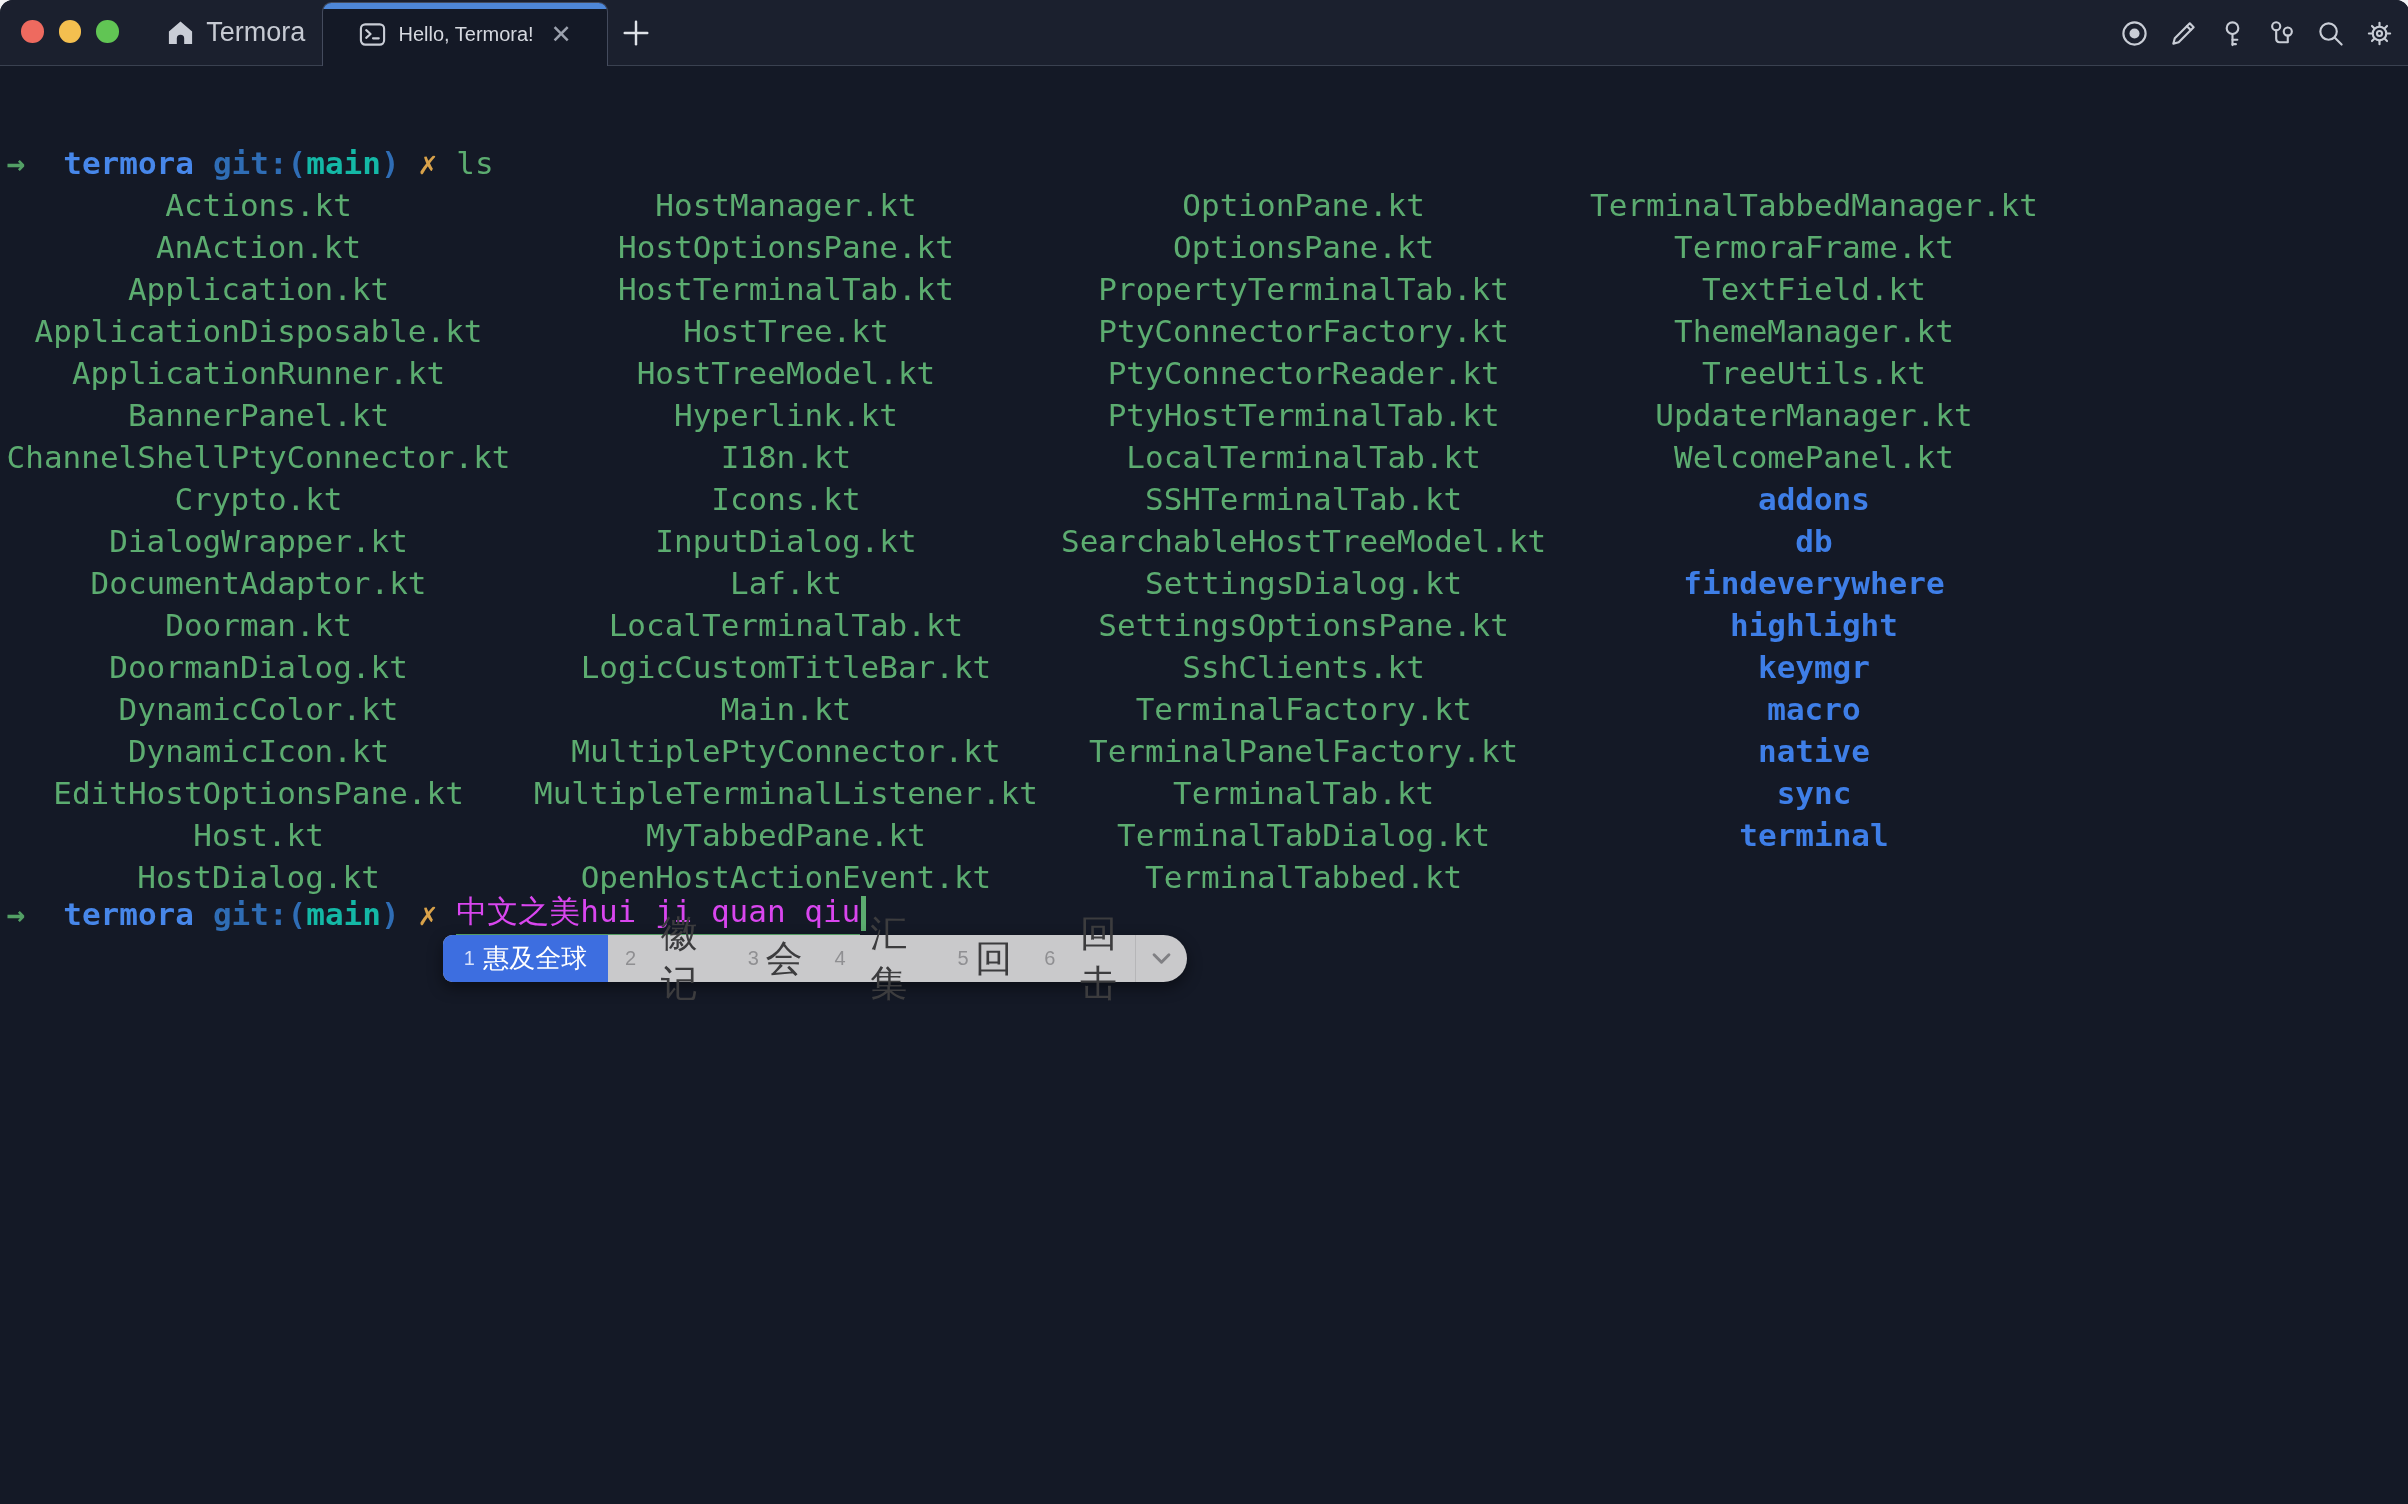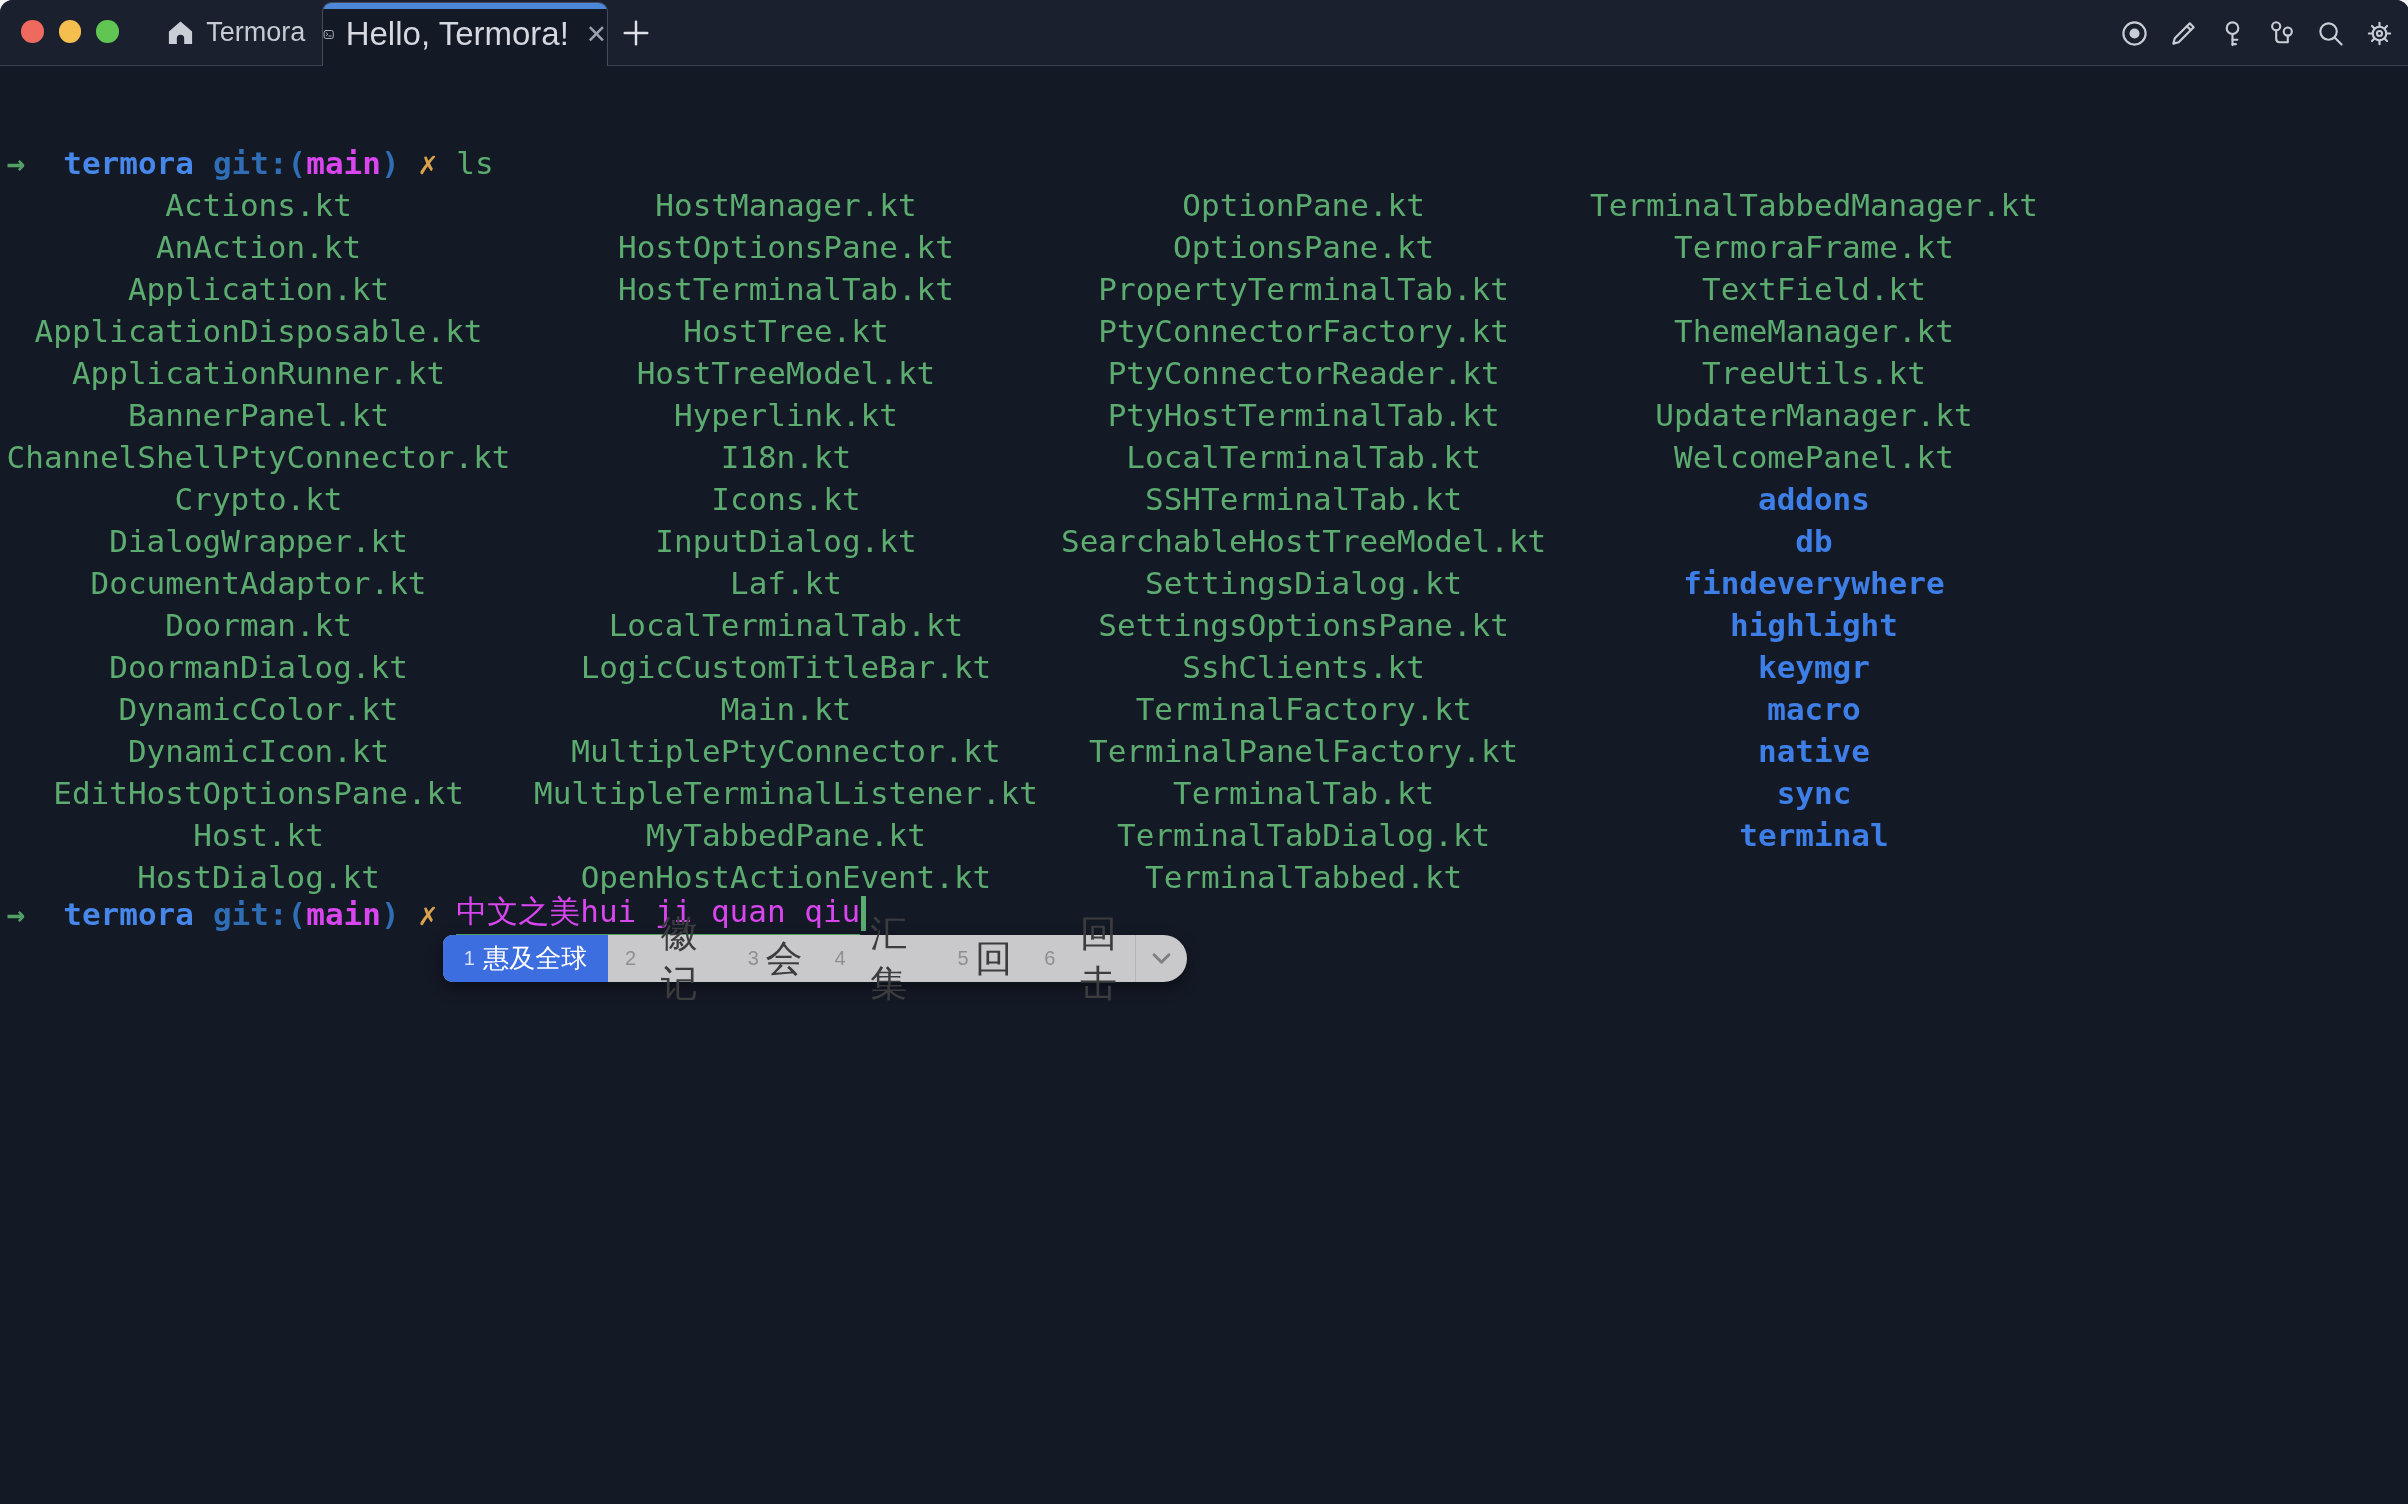--- a/index.html
+++ b/index.html
@@ -12,40 +12,40 @@
   .tl { width:22.6px; height:22.6px; border-radius:50%; }
   .tl.red { background:#ee6a5f; } .tl.yellow { background:#f4bf4f; } .tl.green { background:#61c554; }
 
   .app-chip { position:absolute; left:166px; top:0; height:64px; display:flex; align-items:center; gap:11.3px; }
   .app-chip .label { color:#c6cad3; font-size:27px; }
 
   .tab { position:absolute; left:322px; top:1.9px; width:286px; height:64px; background:#141926;
          border:1.9px solid #444b5d; border-bottom:none; border-radius:9.4px 9.4px 0 0; z-index:2;
          display:flex; align-items:center; justify-content:center; gap:11.3px; overflow:hidden; }
   .tab::before { content:""; position:absolute; top:0; left:0; right:0; height:6.6px; background:#4e87d8; border-radius:7.5px 7.5px 0 0; }
-  .tab .label { color:#d5d8df; font-size:33px; white-space:nowrap; }
+  .tab .label { color:#d5d8df; font-size:20px; white-space:nowrap; }
   .tab .close { color:#9ba1ad; font-size:25.4px; margin-left:5.6px; line-height:1; }
 
   .newtab { position:absolute; left:620px; top:17px; width:32px; height:32px; }
 
   .toolbar { position:absolute; right:15px; top:0; height:66px; display:flex; align-items:center; gap:20px; }
   .ticon { width:29px; height:29px; display:block; }
   .ticon * { stroke:#c9cdd6; stroke-width:2.2; fill:none; stroke-linecap:round; stroke-linejoin:round; }
   .ticon .fill { fill:#c9cdd6; stroke:none; }
 
   
   .screen { position:absolute; top:66px; left:0; right:0; bottom:0; background:#141926;
             font-family:"DejaVu Sans Mono", monospace; font-size:31px; }
   .tline { position:absolute; left:6.6px; display:flex; align-items:center; height:41px; white-space:pre; font-weight:bold; }
   .line-1 { top:76px; }
   .line-2 { top:827px; }
   .p-arrow { color:#53a065; margin-right:38px; }
   .p-dir   { color:#4787ea; margin-right:19px; }
   .p-git   { color:#2f6db5; }
-  .p-branch{ color:#d946ef; }
+  .p-branch{ color:#14b8a6; }
   .p-git2  { color:#2f6db5; margin-right:19px; }
   .p-dirty { color:#d9a24a; margin-right:19px; }
   .p-cmd   { color:#5cac70; font-weight:normal; }
   .composition { color:#d946ef; font-weight:normal; border-bottom:2.8px solid #5cab6e; padding-bottom:1.9px; white-space:pre; }
   .cursor { display:inline-block; width:4.7px; height:35px; background:#5cac70; margin-left:0.9px; }
 
   .file-grid { position:absolute; top:118px; left:0; right:0; }
   .fcol { position:absolute; top:0; }
   .col1{ left:6.6px; } .col2{ left:534px; } .col3{ left:1061px; } .col4{ left:1590px; }
   .fitem { height:42px; line-height:42px; white-space:pre; }

